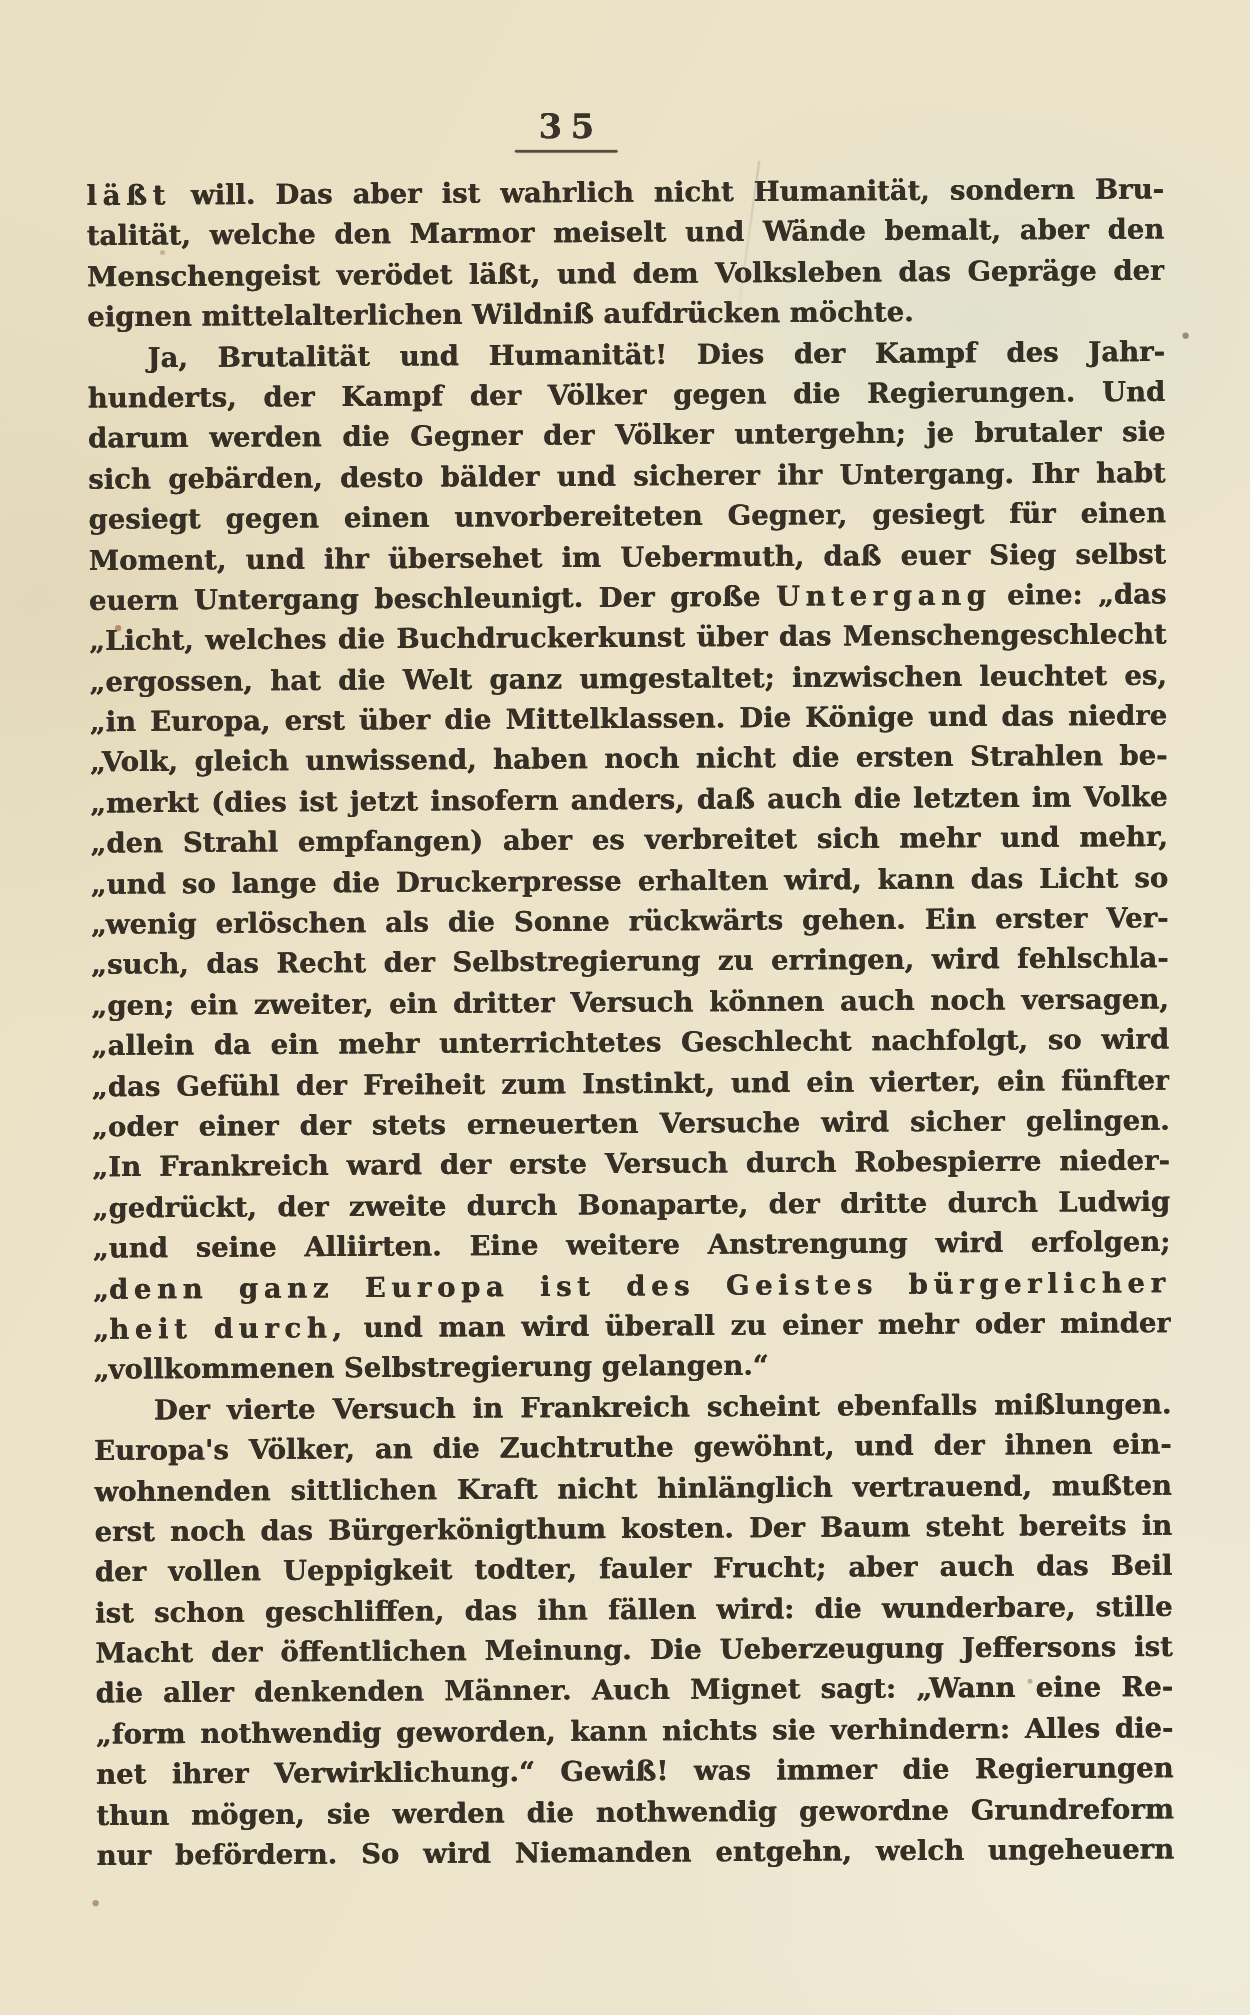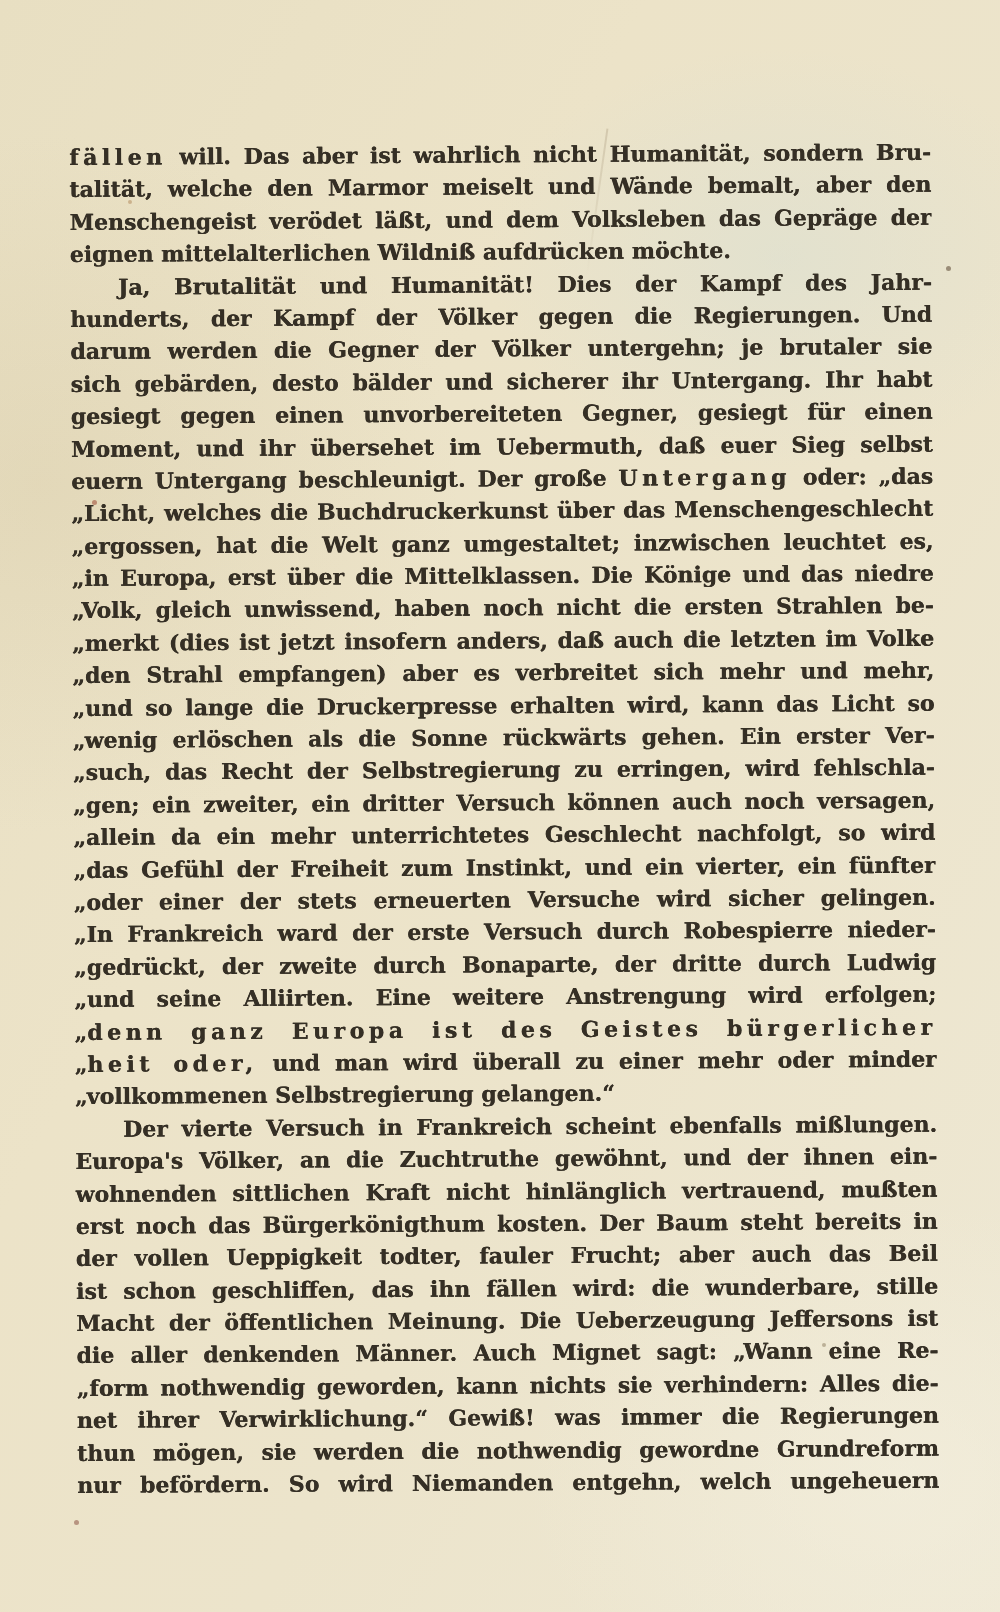--- a/index.html
+++ b/index.html
@@ -53,51 +53,55 @@
   .crease{
     position:absolute; left:596px; top:128px; width:2px; height:150px;
     background:linear-gradient(rgba(140,120,90,0.25), rgba(140,120,90,0));
     transform:rotate(8deg);
   }
 </style>
 </head>
 <body>
 
 <div class="page">
+  <div class="pagenum-wrap">
+    <div class="pagenum">35</div>
+    <div class="pagenum-rule"></div>
+  </div>
 
   <div class="textblock">
-      <div class="line"><span class="sperr">fällen</span><span> will.  Das aber ist wahrlich nicht Humanität, sondern Bru-</span></div>
+      <div class="line"><span class="sperr">läßt</span><span> will.  Das aber ist wahrlich nicht Humanität, sondern Bru-</span></div>
       <div class="line"><span>talität, welche den Marmor meiselt und Wände bemalt, aber den</span></div>
       <div class="line"><span>Menschengeist verödet läßt, und dem Volksleben das Gepräge der</span></div>
       <div class="line end"><span>eignen mittelalterlichen Wildniß aufdrücken möchte.</span></div>
       <div class="line indent"><span>Ja, Brutalität und Humanität!  Dies der Kampf des Jahr-</span></div>
       <div class="line"><span>hunderts, der Kampf der Völker gegen die Regierungen.  Und</span></div>
       <div class="line"><span>darum werden die Gegner der Völker untergehn; je brutaler sie</span></div>
       <div class="line"><span>sich gebärden, desto bälder und sicherer ihr Untergang.  Ihr habt</span></div>
       <div class="line"><span>gesiegt gegen einen unvorbereiteten Gegner, gesiegt für einen kurzen</span></div>
       <div class="line"><span>Moment, und ihr übersehet im Uebermuth, daß euer Sieg selbst</span></div>
-      <div class="line"><span>euern Untergang beschleunigt.  Der große </span><span class="sperr">Untergang</span><span> oder: „das</span></div>
+      <div class="line"><span>euern Untergang beschleunigt.  Der große </span><span class="sperr">Untergang</span><span> eine: „das</span></div>
       <div class="line"><span>„Licht, welches die Buchdruckerkunst über das Menschengeschlecht</span></div>
       <div class="line"><span>„ergossen, hat die Welt ganz umgestaltet; inzwischen leuchtet es,</span></div>
       <div class="line"><span>„in Europa, erst über die Mittelklassen.  Die Könige und das niedre</span></div>
       <div class="line"><span>„Volk, gleich unwissend, haben noch nicht die ersten Strahlen be-</span></div>
       <div class="line"><span>„merkt (dies ist jetzt insofern anders, daß auch die letzten im Volke</span></div>
       <div class="line"><span>„den Strahl empfangen) aber es verbreitet sich mehr und mehr,</span></div>
       <div class="line"><span>„und so lange die Druckerpresse erhalten wird, kann das Licht so</span></div>
       <div class="line"><span>„wenig erlöschen als die Sonne rückwärts gehen.  Ein erster Ver-</span></div>
       <div class="line"><span>„such, das Recht der Selbstregierung zu erringen, wird fehlschla-</span></div>
       <div class="line"><span>„gen; ein zweiter, ein dritter Versuch können auch noch versagen,</span></div>
       <div class="line"><span>„allein da ein mehr unterrichtetes Geschlecht nachfolgt, so wird</span></div>
       <div class="line"><span>„das Gefühl der Freiheit zum Instinkt, und ein vierter, ein fünfter</span></div>
       <div class="line"><span>„oder einer der stets erneuerten Versuche wird sicher gelingen.</span></div>
       <div class="line"><span>„In Frankreich ward der erste Versuch durch Robespierre nieder-</span></div>
       <div class="line"><span>„gedrückt, der zweite durch Bonaparte, der dritte durch Ludwig </span></div>
       <div class="line"><span>„und seine Alliirten.  Eine weitere Anstrengung wird erfolgen;</span></div>
       <div class="line"><span>„</span><span class="sperr">denn ganz Europa ist des Geistes bürgerlicher Frei-</span></div>
-      <div class="line"><span>„</span><span class="sperr">heit oder,</span><span> und man wird überall zu einer mehr oder minder</span></div>
+      <div class="line"><span>„</span><span class="sperr">heit durch,</span><span> und man wird überall zu einer mehr oder minder</span></div>
       <div class="line end"><span>„vollkommenen Selbstregierung gelangen.“</span></div>
       <div class="line indent"><span>Der vierte Versuch in Frankreich scheint ebenfalls mißlungen.</span></div>
       <div class="line"><span>Europa's Völker, an die Zuchtruthe gewöhnt, und der ihnen ein-</span></div>
       <div class="line"><span>wohnenden sittlichen Kraft nicht hinlänglich vertrauend, mußten</span></div>
       <div class="line"><span>erst noch das Bürgerkönigthum kosten.  Der Baum steht bereits in</span></div>
       <div class="line"><span>der vollen Ueppigkeit todter, fauler Frucht; aber auch das Beil</span></div>
       <div class="line"><span>ist schon geschliffen, das ihn fällen wird: die wunderbare, stille</span></div>
       <div class="line"><span>Macht der öffentlichen Meinung.  Die Ueberzeugung Jeffersons ist</span></div>
       <div class="line"><span>die aller denkenden Männer.  Auch Mignet sagt: „Wann eine Re-</span></div>
       <div class="line"><span>„form nothwendig geworden, kann nichts sie verhindern: Alles die-</span></div>

